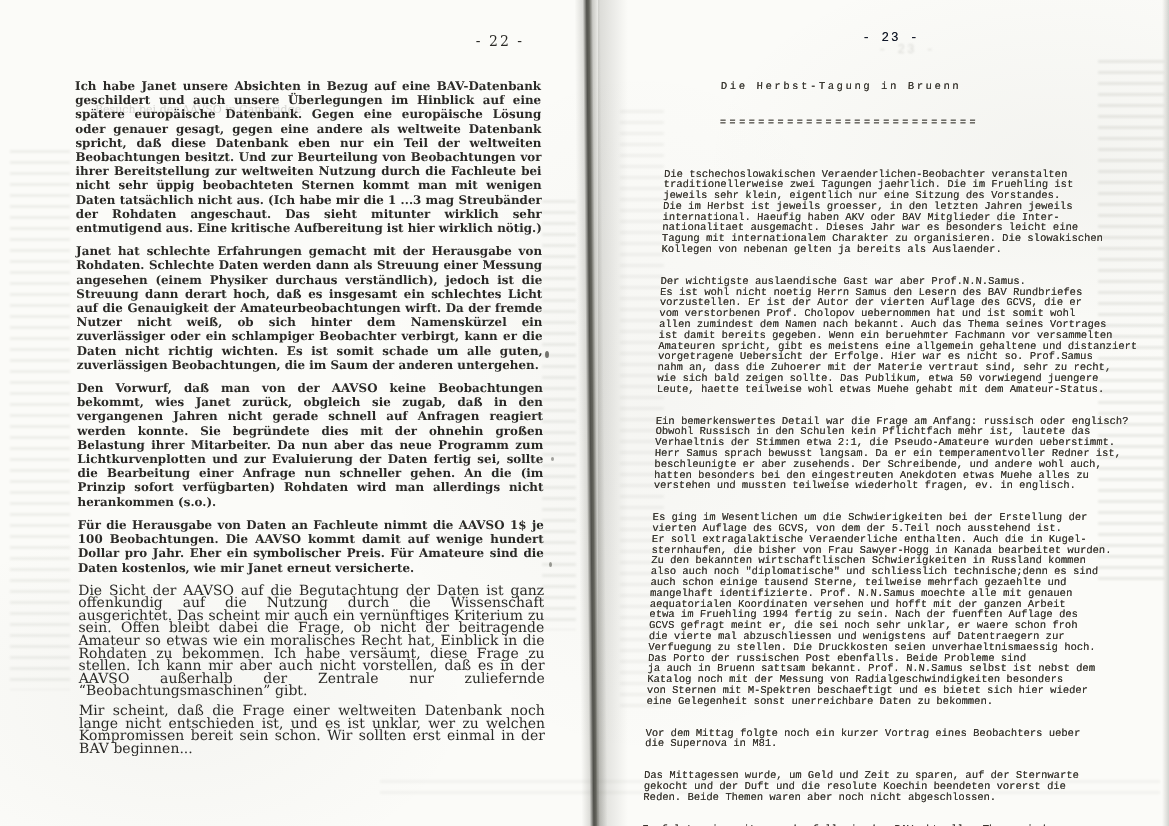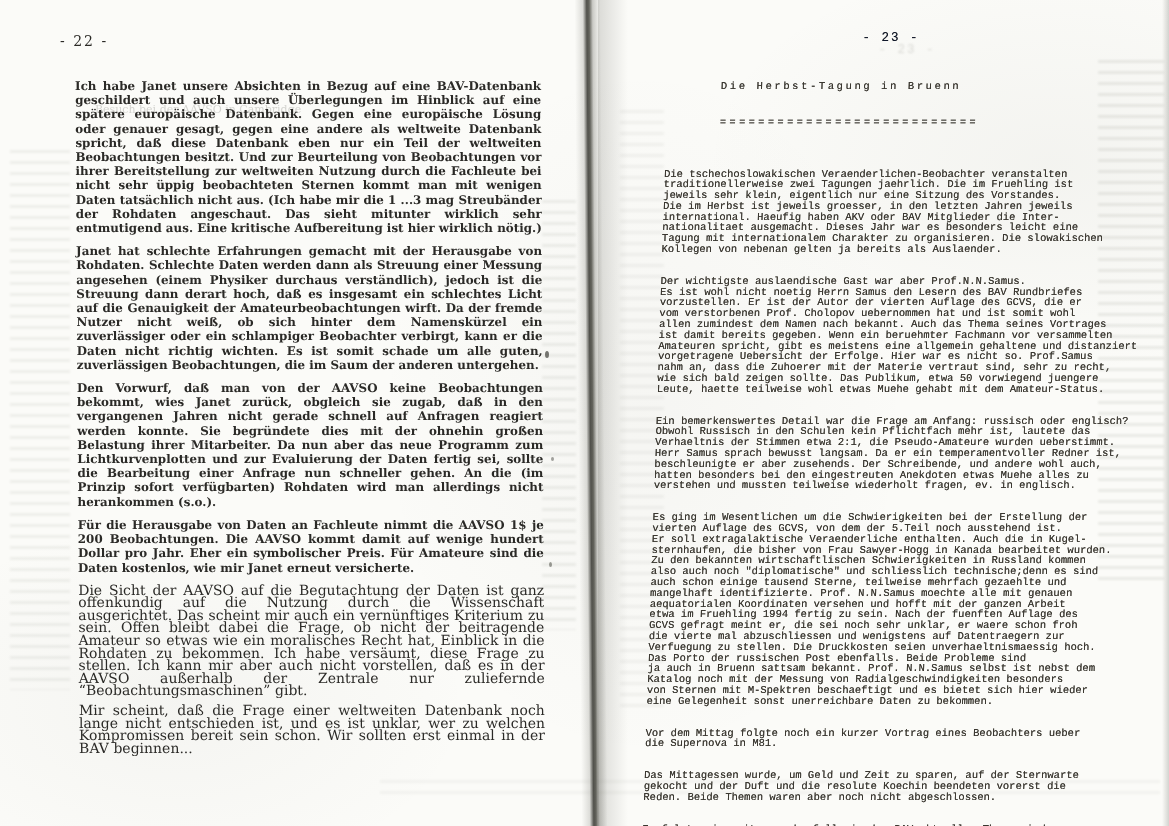--- a/index.html
+++ b/index.html
@@ -29,21 +29,21 @@
 
   
   .page-left {
     position: absolute;
     left: 0; top: 0;
     width: 586px; height: 826px;
   }
   .pagenum-left {
     position: absolute;
     left: 60px; top: 33px; width: 464px;
-    text-align: left;
+    text-align: right;
     font-size: 14px;
     letter-spacing: 2px;
     color: #2b2a26;
   }
   .ghost-heading {
     position: absolute;
     left: 95px; top: 59px;
     font-size: 11px;
     color: rgba(75,75,66,0.22);
     filter: blur(0.6px);
@@ -192,21 +192,21 @@
 
   <div class="page-left">
     <div class="pagenum-left">- 22 -</div>
 
     <div class="ghost-heading">Besuch bei der AAVSO in Cambridge</div>
 
     <div class="left-text">
       <p class="lp">Ich habe Janet unsere Absichten in Bezug auf eine BAV-Datenbank geschildert und auch unsere Überlegungen im Hinblick auf eine spätere europäische Datenbank. Gegen eine europäische Lösung oder genauer gesagt, gegen eine andere als weltweite Datenbank spricht, daß diese Datenbank eben nur ein Teil der weltweiten Beobachtungen besitzt. Und zur Beurteilung von Beobachtungen vor ihrer Bereitstellung zur weltweiten Nutzung durch die Fachleute bei nicht sehr üppig beobachteten Sternen kommt man mit wenigen Daten tatsächlich nicht aus. (Ich habe mir die 1 ...3 mag Streubänder der Rohdaten angeschaut. Das sieht mitunter wirklich sehr entmutigend aus. Eine kritische Aufbereitung ist hier wirklich nötig.)</p>
       <p class="lp">Janet hat schlechte Erfahrungen gemacht mit der Herausgabe von Rohdaten. Schlechte Daten werden dann als Streuung einer Messung angesehen (einem Physiker durchaus verständlich), jedoch ist die Streuung dann derart hoch, daß es insgesamt ein schlechtes Licht auf die Genauigkeit der Amateurbeobachtungen wirft.  Da der fremde Nutzer nicht weiß, ob sich hinter dem Namenskürzel ein zuverlässiger oder ein schlampiger Beobachter verbirgt, kann er die Daten nicht richtig wichten. Es ist somit schade um alle guten, zuverlässigen Beobachtungen, die im Saum der anderen untergehen.</p>
       <p class="lp">Den Vorwurf, daß man von der AAVSO keine Beobachtungen bekommt, wies Janet zurück, obgleich sie zugab, daß in den vergangenen Jahren nicht gerade schnell auf Anfragen reagiert werden konnte. Sie begründete dies mit der ohnehin großen Belastung ihrer Mitarbeiter. Da nun aber das neue Programm zum Lichtkurvenplotten und zur Evaluierung der Daten fertig sei, sollte die Bearbeitung einer Anfrage nun schneller gehen. An die (im Prinzip sofort verfügbarten) Rohdaten wird man allerdings nicht herankommen (s.o.).</p>
-      <p class="lp">Für die Herausgabe von Daten an Fachleute nimmt die AAVSO 1$ je 200 Beobachtungen. Die AAVSO kommt damit auf wenige hundert Dollar pro Jahr. Eher ein symbolischer Preis. Für Amateure sind die Daten kostenlos, wie mir Janet erneut versicherte.</p>
+      <p class="lp">Für die Herausgabe von Daten an Fachleute nimmt die AAVSO 1$ je 100 Beobachtungen. Die AAVSO kommt damit auf wenige hundert Dollar pro Jahr. Eher ein symbolischer Preis. Für Amateure sind die Daten kostenlos, wie mir Janet erneut versicherte.</p>
       <p class="lps">Die Sicht der AAVSO auf die Begutachtung der Daten ist ganz offenkundig auf die Nutzung durch die Wissenschaft ausgerichtet.  Das scheint mir auch ein vernünftiges Kriterium zu sein.  Offen bleibt dabei die Frage, ob nicht der beitragende Amateur so etwas wie ein moralisches Recht hat, Einblick in die Rohdaten zu bekommen.  Ich habe versäumt, diese Frage zu stellen.  Ich kann mir aber auch nicht vorstellen, daß es in der AAVSO außerhalb der Zentrale nur zuliefernde “Beobachtungsmaschinen” gibt.</p>
       <p class="lps">Mir scheint, daß die Frage einer weltweiten Datenbank noch lange nicht entschieden ist, und es ist unklar, wer zu welchen Kompromissen bereit sein schon.  Wir sollten erst einmal in der BAV beginnen...</p>
     </div>
 
   </div>
 
   <div class="fold"></div>
   <div class="fold-soft"></div>
   <div class="speck s1"></div>
   <div class="speck s2"></div>

